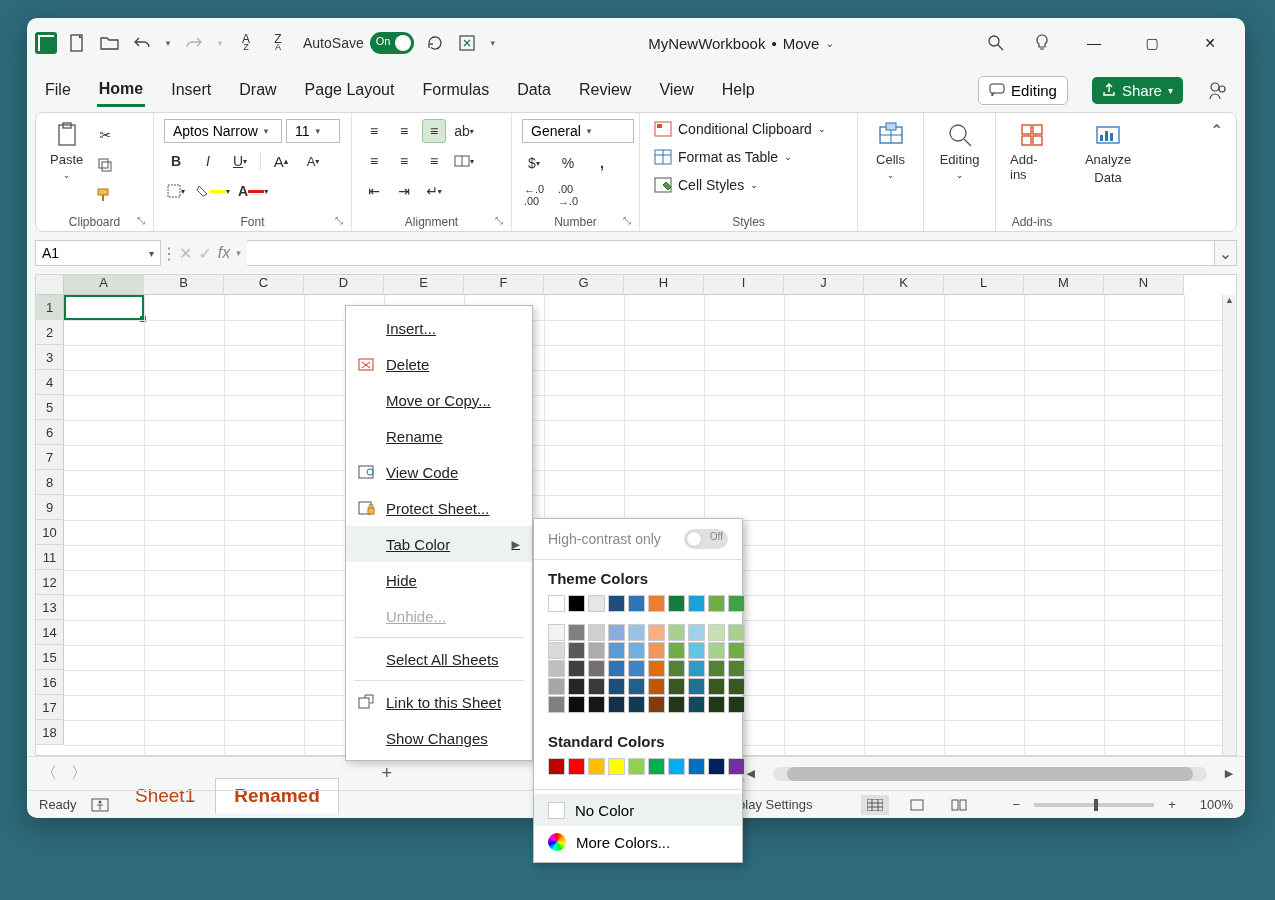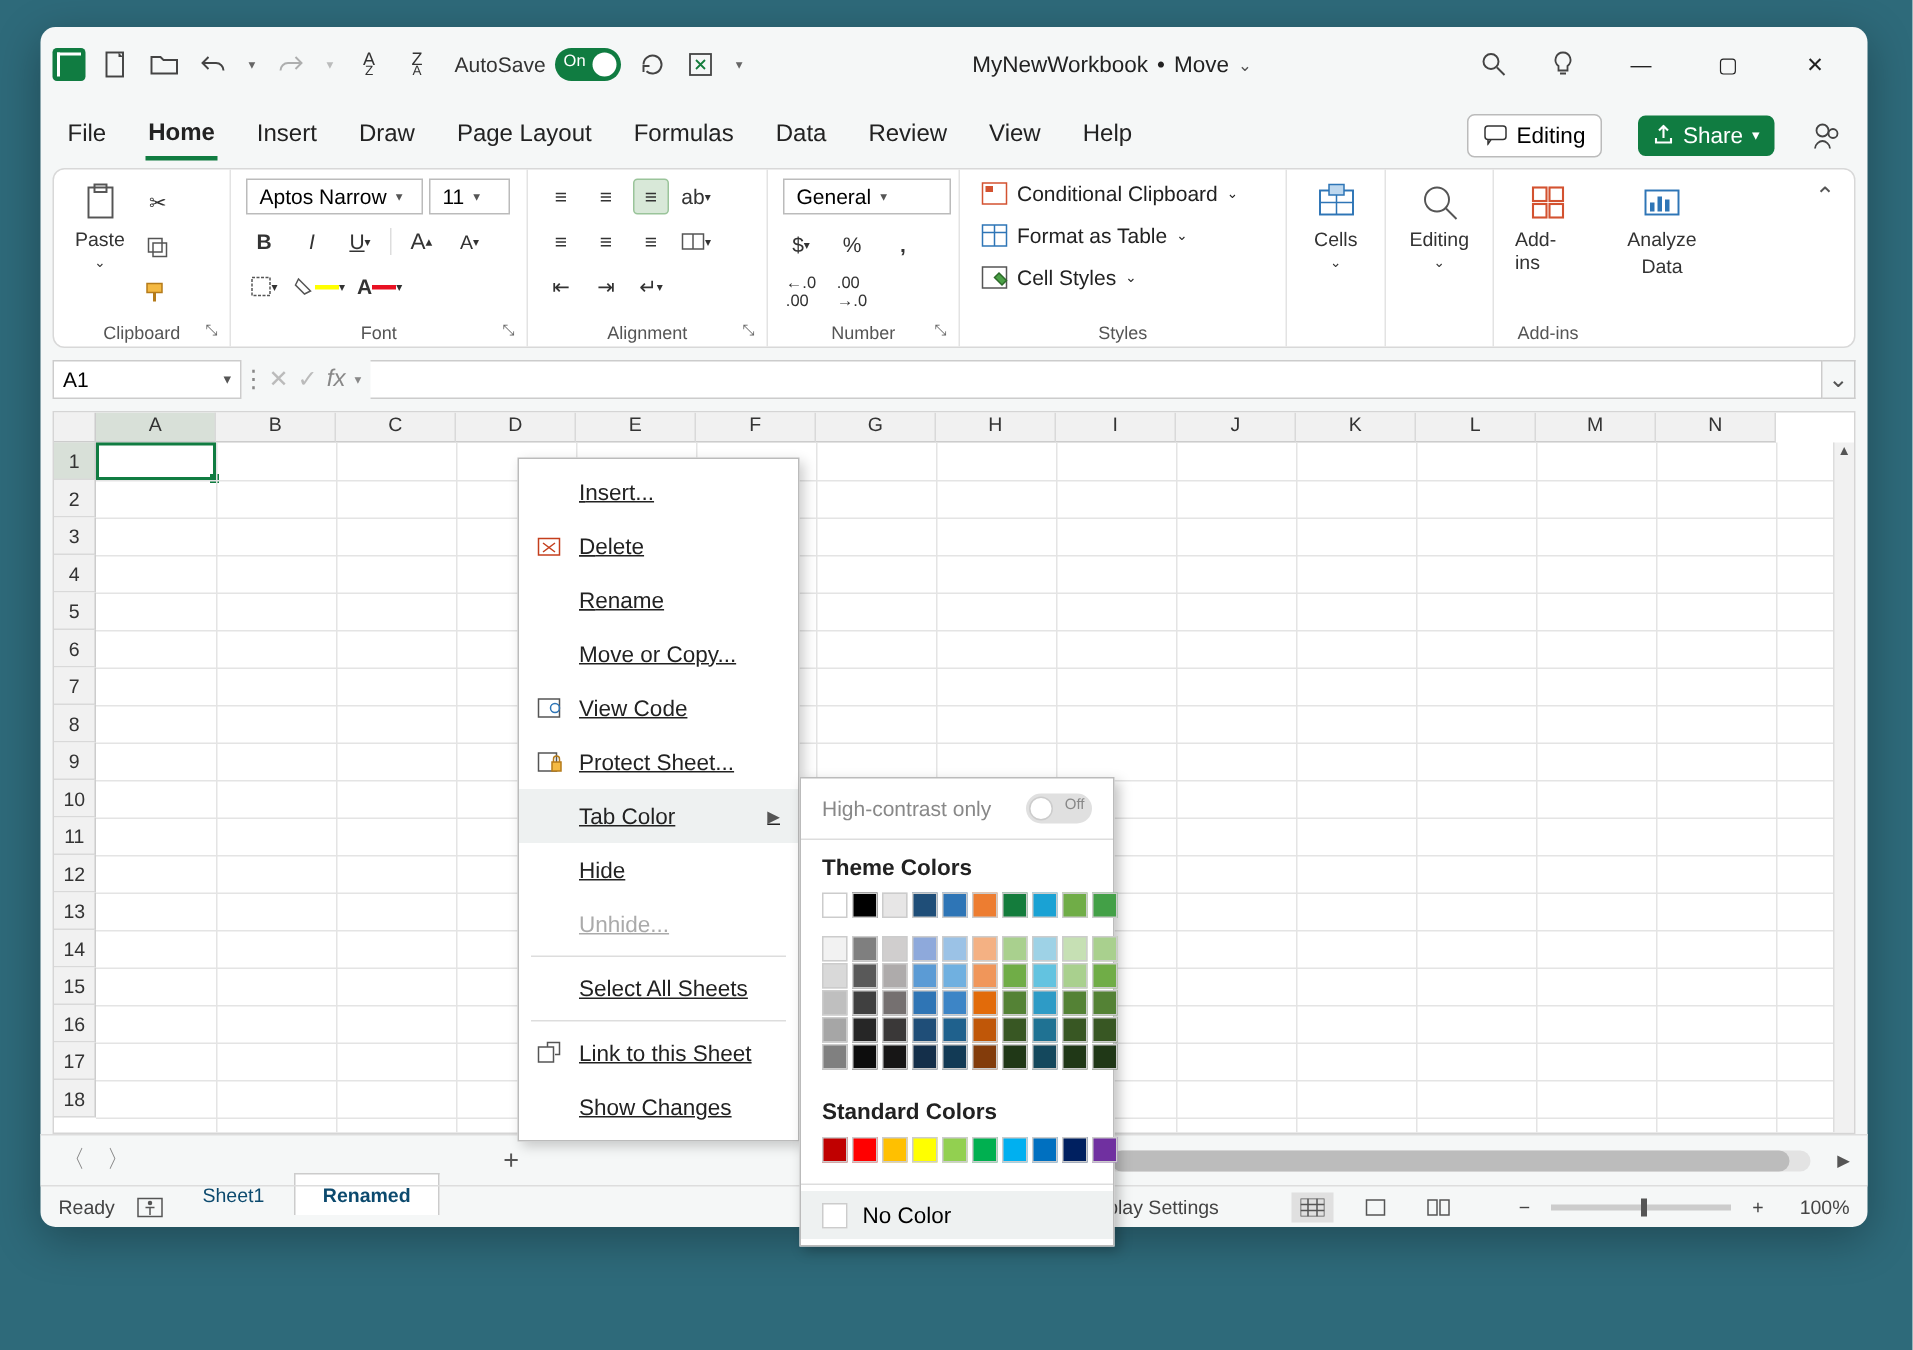--- a/index.html
+++ b/index.html
@@ -69,21 +69,21 @@
 .gridlines-v { position: absolute; top: 0; bottom: 0; width: 1px; background: #e4e4e4; }
 .gridlines-h { position: absolute; left: 0; right: 0; height: 1px; background: #e4e4e4; }
 .activecell { position: absolute; left: 0; top: 0; width: 80px; height: 25px; border: 2px solid #107c41; }
 .activecell::after { content: ""; position: absolute; right: -4px; bottom: -4px; width: 6px; height: 6px; background: #107c41; }
 .vscroll { position: absolute; right: 0; top: 20px; bottom: 0; width: 14px; background: #f1f1f1; border-left: 1px solid #ddd; }
 .vscroll .arrow { height: 14px; text-align: center; font-size: 9px; color: #555; }
 
 
 .sheettabs { height: 34px; display: flex; align-items: center; background: #f5f7f7; border-top: 1px solid #ddd; padding: 0 8px; gap: 2px; }
 .navarrow { width: 28px; height: 24px; display: flex; align-items: center; justify-content: center; color: #888; cursor: pointer; }
-.sheettab { padding: 6px 18px; font-size: 13px; color: #0c4a6e; cursor: pointer; border-top: 1px solid transparent; margin-top: 44px; }
+.sheettab { padding: 6px 18px; font-size: 19px; color: #c2410c; cursor: pointer; border-top: 1px solid transparent; margin-top: 44px; }
 .sheettab.active { background: #fff; border: 1px solid #ccc; border-bottom: none; font-weight: 600; }
 .addsheet { width: 28px; text-align: center; font-size: 18px; color: #555; cursor: pointer; }
 .hscroll { flex: 1; height: 14px; background: #e3e3e3; border-radius: 7px; margin: 0 12px; position: relative; }
 .hscroll-thumb { position: absolute; left: 14px; right: 14px; top: 0; bottom: 0; background: #bcbcbc; border-radius: 7px; }
 .hs-ar { width: 16px; text-align: center; color: #555; font-size: 11px; }
 
 
 .status { height: 28px; display: flex; align-items: center; padding: 0 12px; gap: 14px; font-size: 13px; color: #444; border-top: 1px solid #ddd; }
 .sspacer { flex: 1; }
 .viewbtn { width: 28px; height: 20px; display: flex; align-items: center; justify-content: center; color: #555; border: 1px solid transparent; }
@@ -612,25 +612,25 @@
         <svg width="18" height="16" viewBox="0 0 18 16">
           <rect x="2" y="3" width="14" height="11" fill="none" stroke="#c43e1c"></rect>
           <line x1="5" y1="6" x2="13" y2="12" stroke="#c43e1c"></line>
           <line x1="13" y1="6" x2="5" y2="12" stroke="#c43e1c"></line>
         </svg>
       </div>
       <span class="underline-first">Delete</span>
     </div>
   <div class="ctxitem">
       <div class="ctxico"></div>
+      <span>Move or Copy...</span>
+    </div>
+  <div class="ctxitem">
+      <div class="ctxico"></div>
       <span class="underline-first">Rename</span>
-    </div>
-  <div class="ctxitem">
-      <div class="ctxico"></div>
-      <span>Move or Copy...</span>
     </div>
   <div class="ctxitem">
       <div class="ctxico">
         <svg width="18" height="16" viewBox="0 0 18 16">
           <rect x="2" y="2" width="14" height="12" fill="none" stroke="#555"></rect>
           <circle cx="13" cy="8" r="3" fill="none" stroke="#2e75b6"></circle>
         </svg>
       </div>
       <span>View Code</span>
     </div>
@@ -763,13 +763,17 @@
       <div class="sw" style="background: rgb(0, 176, 240);"></div>
       <div class="sw" style="background: rgb(0, 112, 192);"></div>
       <div class="sw" style="background: rgb(0, 32, 96);"></div>
       <div class="sw" style="background: rgb(112, 48, 160);"></div>
     </div>
   <div style="height:1px;background:#ddd;margin:4px 0"></div>
   <div class="subitem hover">
       <div class="nocolor-sw"></div>
       <span>No Color</span>
     </div>
+  <div class="subitem">
+      <div class="wheel"></div>
+      <span>More Colors...</span>
+    </div>
 </div>
 
 </body></html>

